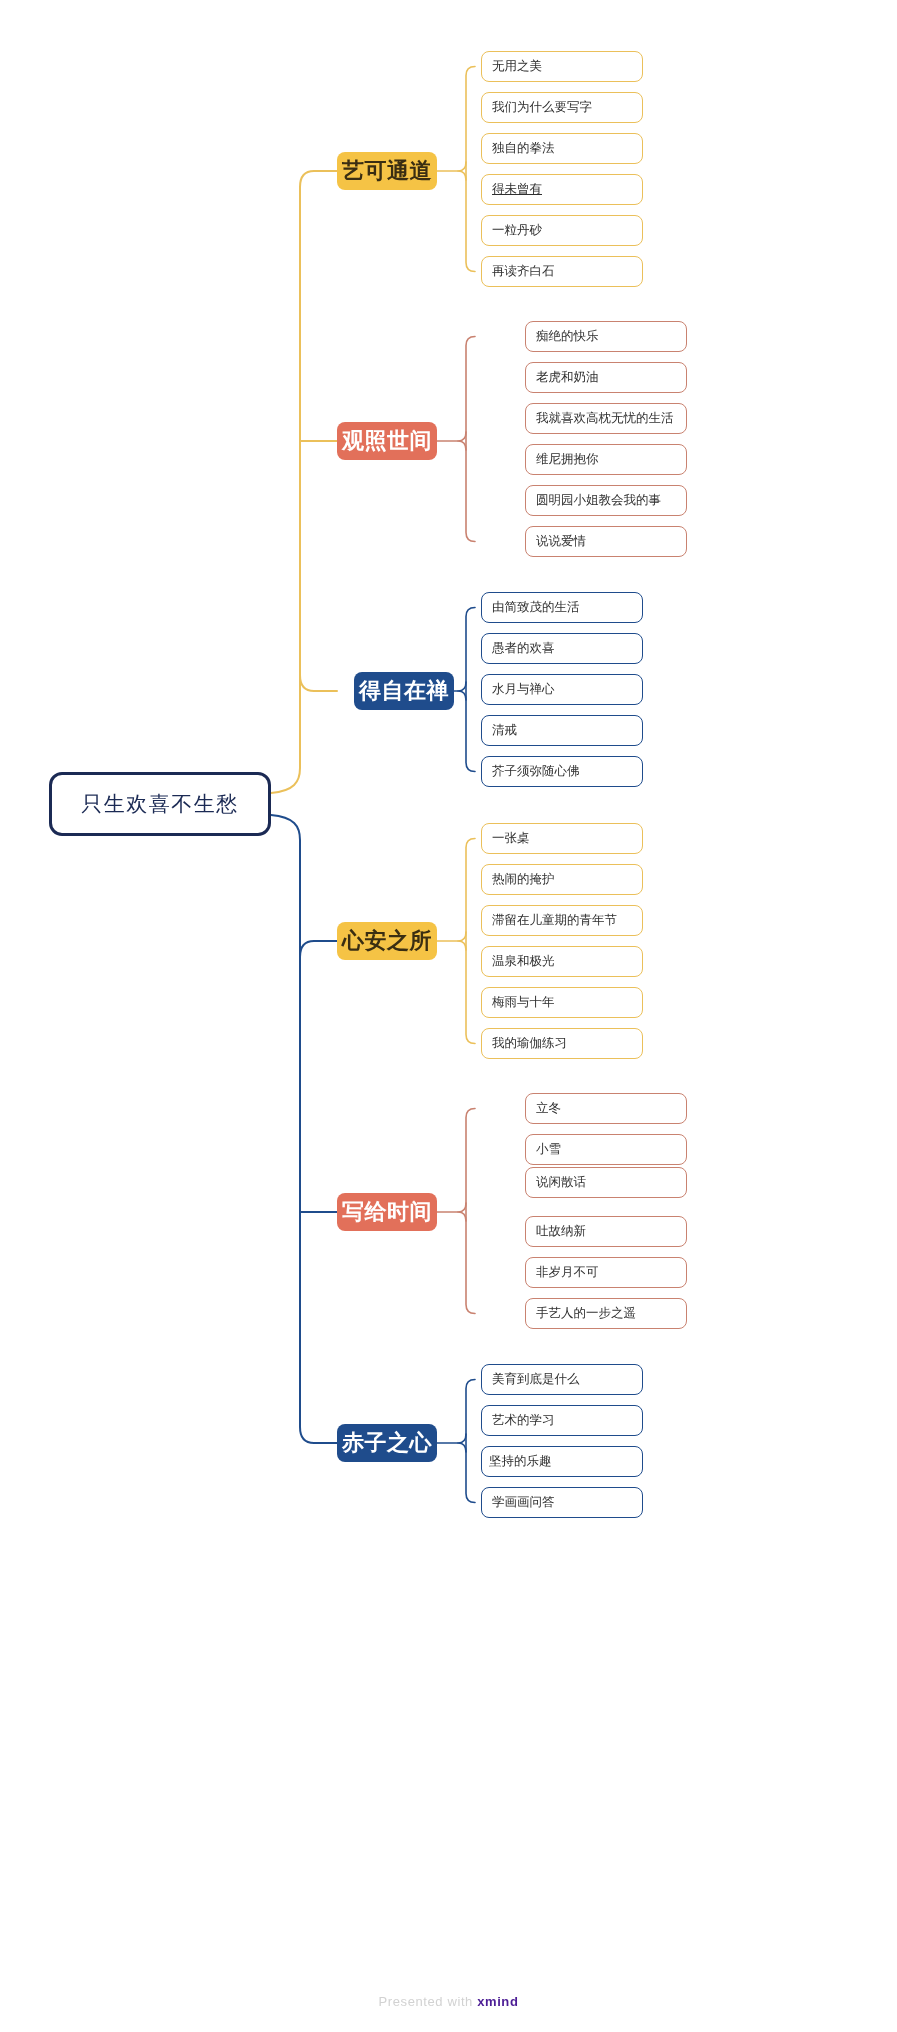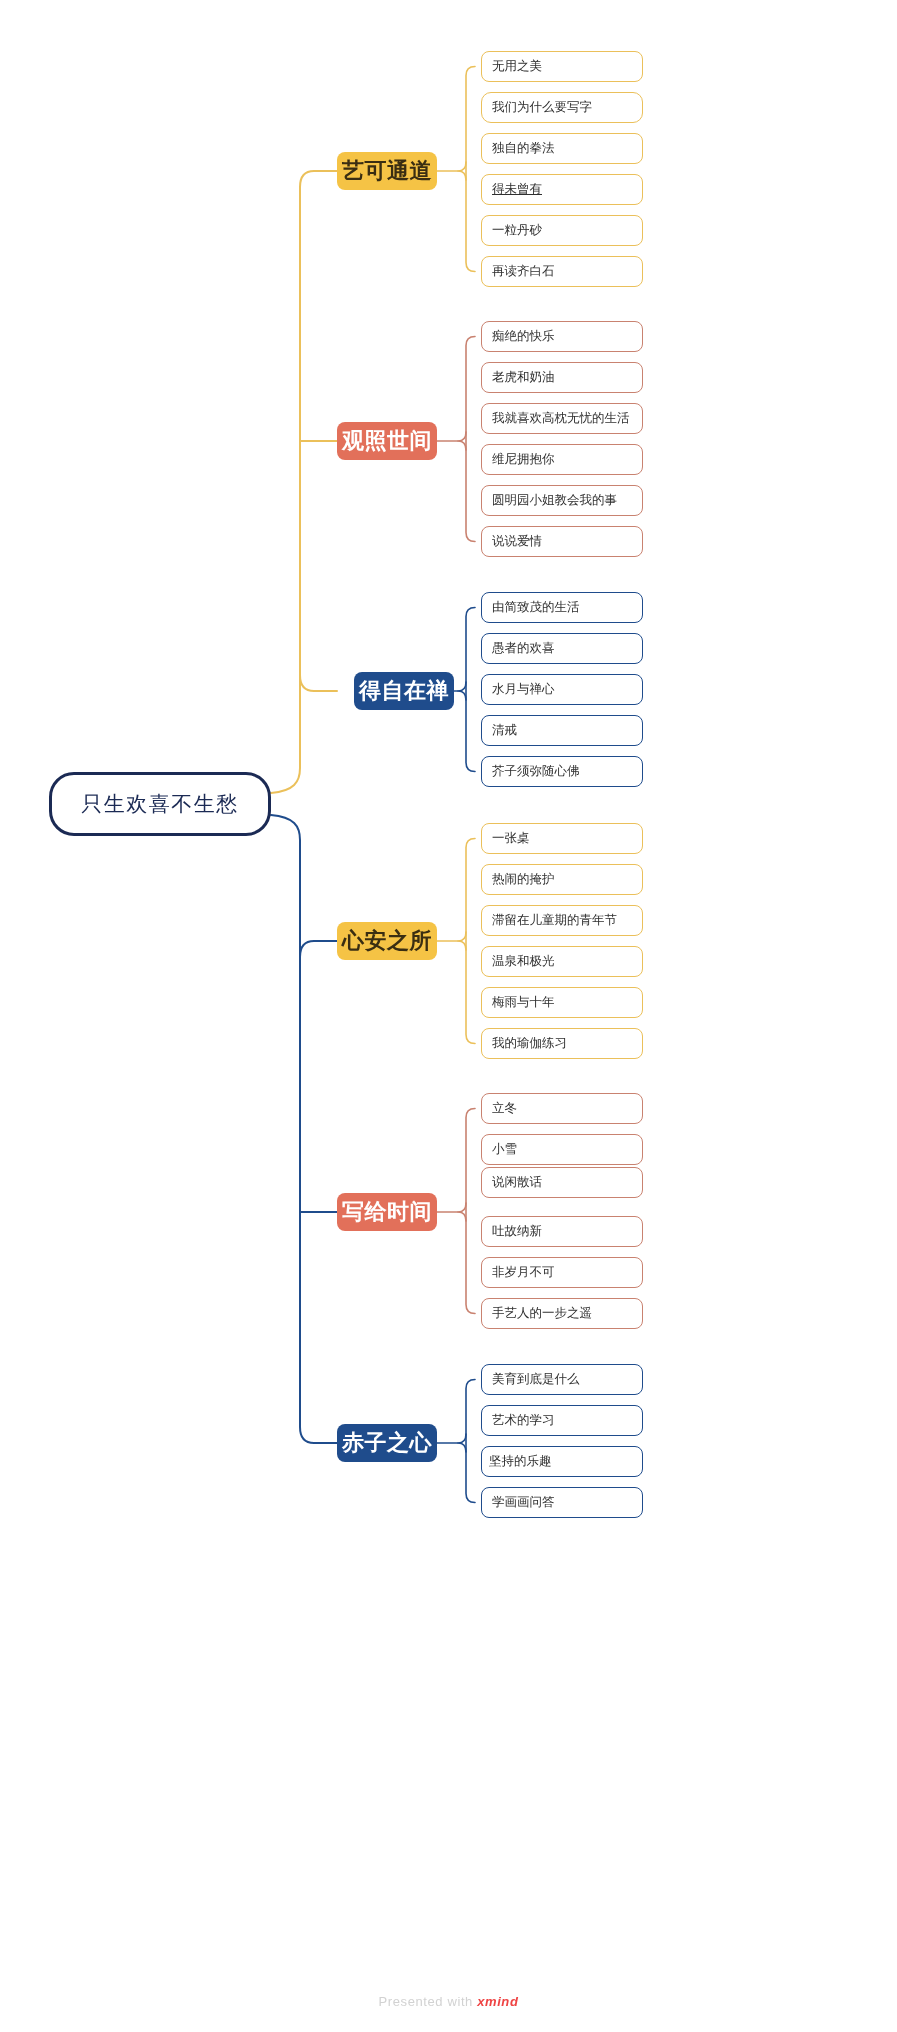--- a/index.html
+++ b/index.html
@@ -32,21 +32,21 @@
 
   
   .root-node {
     position: absolute;
     left: 49px;
     top: 772px;
     width: 222px;
     height: 64px;
     box-sizing: border-box;
     border: 3px solid #1b2a54;
-    border-radius: 25px;
+    border-radius: 13px;
     background: #ffffff;
     display: flex;
     align-items: center;
     justify-content: center;
     font-size: 21px;
     letter-spacing: 1.5px;
     color: #1b2a54;
   }
 
   
@@ -79,38 +79,37 @@
     border: 1.6px solid #cccccc;
     border-radius: 8px;
     display: flex;
     align-items: center;
     padding-left: 10px;
     font-size: 12.5px;
     color: #2f2f2f;
     white-space: nowrap;
   }
   .leaf-node.tone-yellow { border-color: #EBC05A; }
-  .leaf-node.tone-coral  { border-color: #C98270; }
+  .leaf-node.tone-coral  { border-color: #C98270; margin-left: 44px; }
   .leaf-node.tone-navy   { border-color: #1F4C8C; }
 
   
   .footer {
     position: absolute;
     left: 0;
     top: 1994px;
     width: 897px;
     text-align: center;
     font-size: 13px;
     color: #d2d2d2;
     letter-spacing: 0.6px;
   }
   .footer .brand {
     font-weight: bold;
-    color: #ef4444;
-    font-style: italic;
+    color: #4c1d95;
   }
 </style>
 </head>
 <body>
 
 <div id="mindmap">
   <svg id="wires" viewBox="0 0 897 2032" xmlns="http://www.w3.org/2000/svg">
       <path d="M 475 66.5 Q 466 66.5 466 75.5
         L 466 262.5 Q 466 271.5 475 271.5" fill="none" stroke="#EBC05A" stroke-width="1.6" stroke-linecap="round" stroke-linejoin="round"></path>
       <path d="M 466 162 Q 466 171 458 171
@@ -165,21 +164,21 @@
     <span>只生欢喜不生愁</span>
   </div>
 
   <div id="nodes-layer">
       <div class="branch-node tone-yellow" style="left: 337px; top: 152px;">
         <span>艺可通道</span>
       </div>
       <div class="leaf-node tone-yellow" style="top: 51px;">
         <span>无用之美</span>
       </div>
-      <div class="leaf-node tone-yellow" style="top: 92px; border-radius: 10px;">
+      <div class="leaf-node tone-yellow" style="top: 92px;">
         <span>我们为什么要写字</span>
       </div>
       <div class="leaf-node tone-yellow" style="top: 133px;">
         <span>独自的拳法</span>
       </div>
       <div class="leaf-node tone-yellow" style="top: 174px; text-decoration: underline;">
         <span>得未曾有</span>
       </div>
       <div class="leaf-node tone-yellow" style="top: 215px;">
         <span>一粒丹砂</span>

